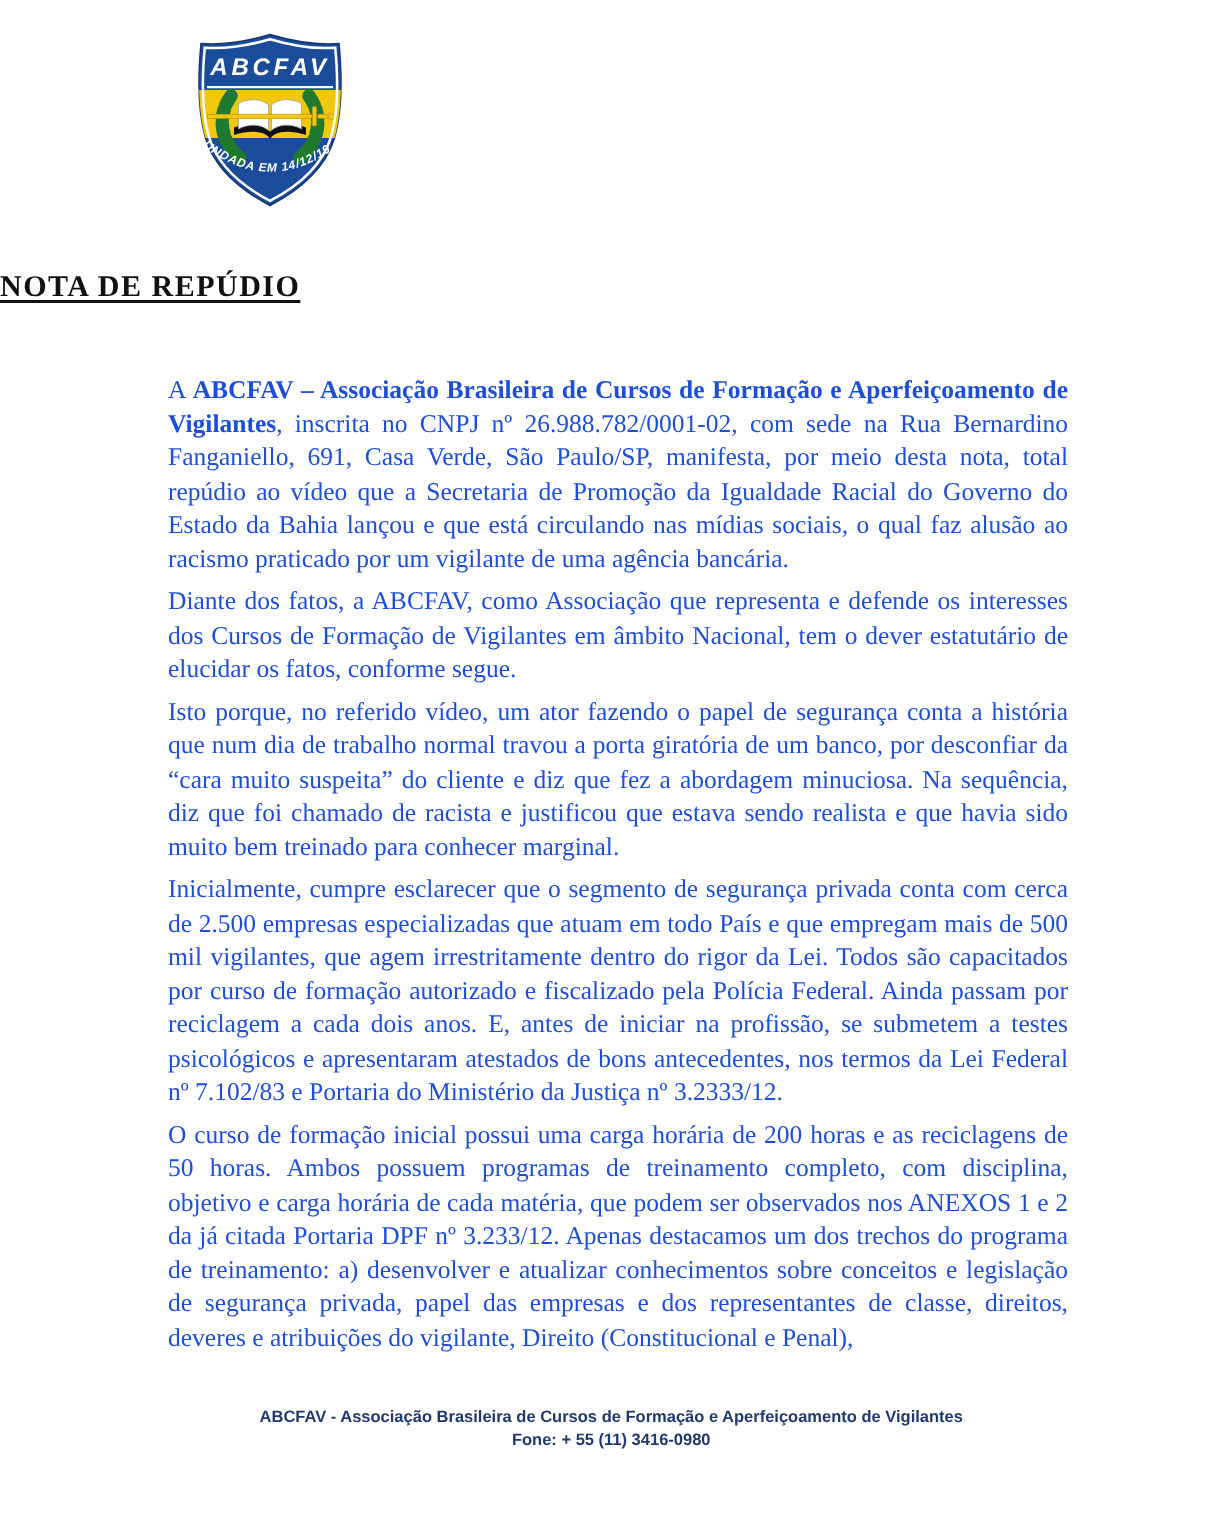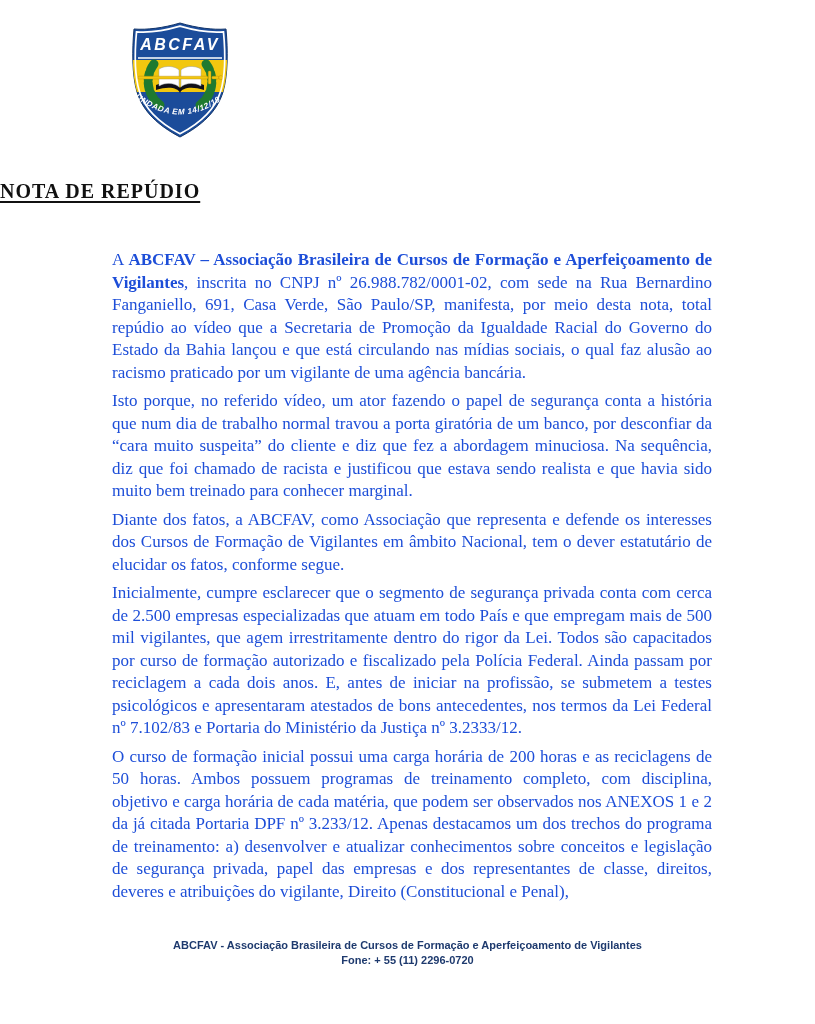--- a/index.html
+++ b/index.html
@@ -102,24 +102,24 @@
       <text font-size="8" letter-spacing="0.6" fill="#ffffff">
         <textPath href="#foundedArc" startOffset="50%" text-anchor="middle">FUNDADA EM 14/12/1987</textPath>
       </text>
     </svg>
   </div>
 
   <h1 class="doc-title">NOTA DE REPÚDIO</h1>
 
   <div class="doc-body">
     <p><span>A </span><strong>ABCFAV – Associação Brasileira de Cursos de Formação e Aperfeiçoamento de Vigilantes</strong><span>, inscrita no CNPJ nº 26.988.782/0001-02, com sede na Rua Bernardino Fanganiello, 691, Casa Verde, São Paulo/SP, manifesta, por meio desta nota, total repúdio ao vídeo que a Secretaria de Promoção da Igualdade Racial do Governo do Estado da Bahia lançou e que está circulando nas mídias sociais, o qual faz alusão ao racismo praticado por um vigilante de uma agência bancária.</span></p>
+    <p>Diante dos fatos, a ABCFAV, como Associação que representa e defende os interesses dos Cursos de Formação de Vigilantes em âmbito Nacional, tem o dever estatutário de elucidar os fatos, conforme segue.</p>
     <p>Isto porque, no referido vídeo, um ator fazendo o papel de segurança conta a história que num dia de trabalho normal travou a porta giratória de um banco, por desconfiar da “cara muito suspeita” do cliente e diz que fez a abordagem minuciosa. Na sequência, diz que foi chamado de racista e justificou que estava sendo realista e que havia sido muito bem treinado para conhecer marginal.</p>
-    <p>Diante dos fatos, a ABCFAV, como Associação que representa e defende os interesses dos Cursos de Formação de Vigilantes em âmbito Nacional, tem o dever estatutário de elucidar os fatos, conforme segue.</p>
     <p>Inicialmente, cumpre esclarecer que o segmento de segurança privada conta com cerca de 2.500 empresas especializadas que atuam em todo País e que empregam mais de 500 mil vigilantes, que agem irrestritamente dentro do rigor da Lei. Todos são capacitados por curso de formação autorizado e fiscalizado pela Polícia Federal. Ainda passam por reciclagem a cada dois anos. E, antes de iniciar na profissão, se submetem a testes psicológicos e apresentaram atestados de bons antecedentes, nos termos da Lei Federal nº 7.102/83 e Portaria do Ministério da Justiça nº 3.2333/12.</p>
     <p>O curso de formação inicial possui uma carga horária de 200 horas e as reciclagens de 50 horas. Ambos possuem programas de treinamento completo, com disciplina, objetivo e carga horária de cada matéria, que podem ser observados nos ANEXOS 1 e 2 da já citada Portaria DPF nº 3.233/12. Apenas destacamos um dos trechos do programa de treinamento: a) desenvolver e atualizar conhecimentos sobre conceitos e legislação de segurança privada, papel das empresas e dos representantes de classe, direitos, deveres e atribuições do vigilante, Direito (Constitucional e Penal),</p>
   </div>
 
   <div class="doc-footer">
     <div>ABCFAV - Associação Brasileira de Cursos de Formação e Aperfeiçoamento de Vigilantes</div>
-    <div>Fone: + 55 (11) 2296-0720</div>
+    <div>Fone: + 55 (11) 3416-0980</div>
   </div>
 
 </div>
 
 </body></html>

